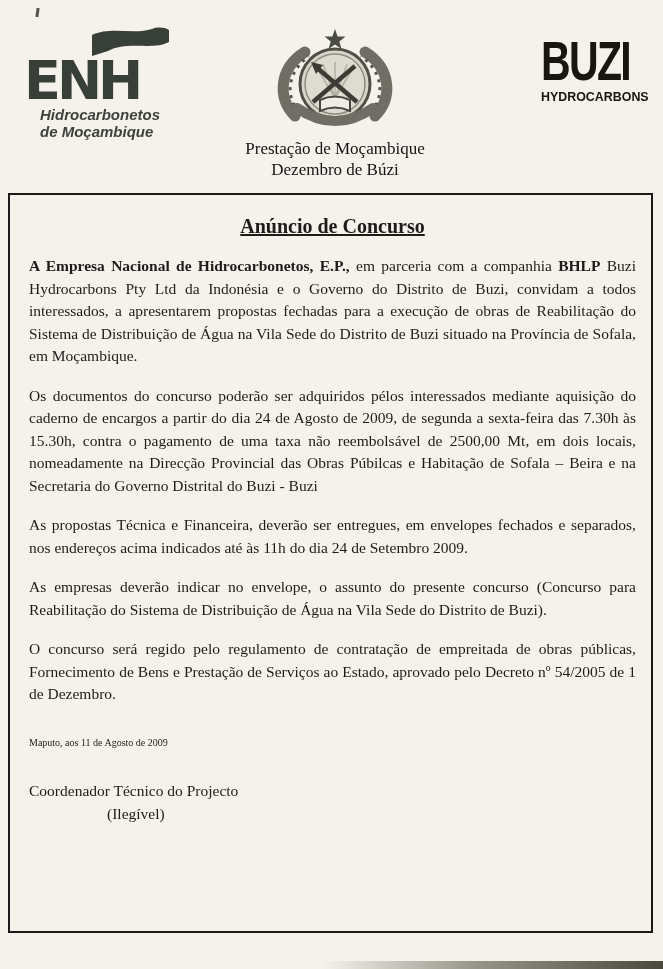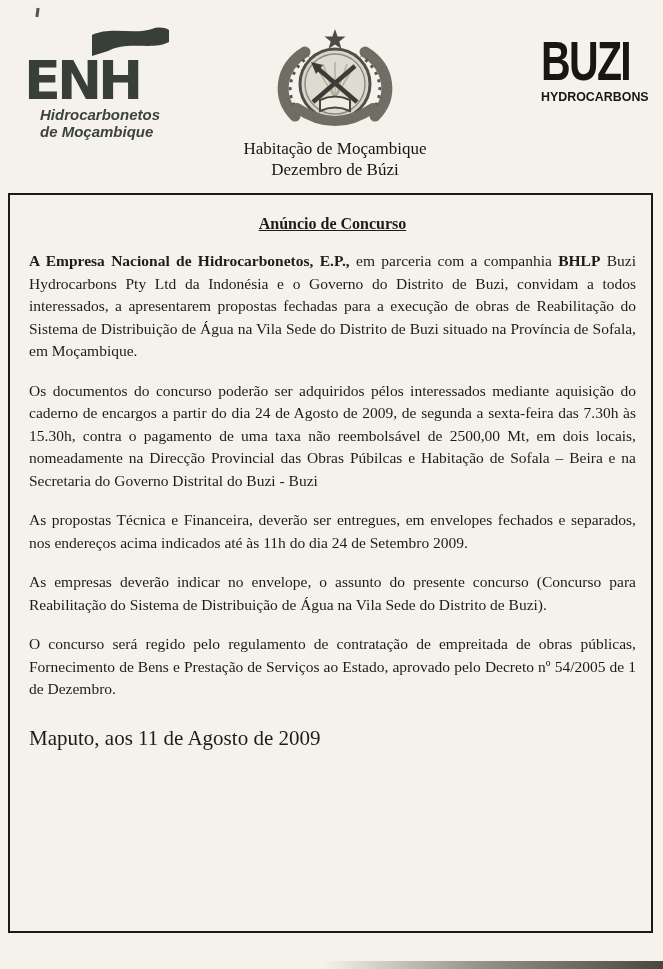--- a/index.html
+++ b/index.html
@@ -43,35 +43,35 @@
   
   .notice-box {
     position: absolute; left: 8px; top: 193px;
     width: 645px; height: 740px;
     border: 2px solid #1a1a1a;
     box-sizing: border-box;
     padding: 12px 15px 0 19px;
     background: transparent;
   }
   .notice-title {
-    text-align: center; font-weight: bold; font-size: 16px;
+    text-align: center; font-weight: bold; font-size: 20px;
     text-decoration: underline;
     margin: 8px 0 8px;
   }
   .notice-ref {
     text-align: center; font-weight: bold; font-size: 17px;
     margin: 27px 0 0;
   }
   .para {
     font-size: 15.5px; line-height: 22.5px;
     text-align: justify;
     margin: 17px 0 0;
   }
   .para b { font-weight: bold; }
-  .date-line { font-size: 21px; line-height: 22px; margin-top: 26px; }
+  .date-line { font-size: 10px; line-height: 22px; margin-top: 26px; }
   .sig-block { font-size: 15.5px; line-height: 23px; margin-top: 25px; }
   .sig-note { padding-left: 78px; }
 
   
   .scan-band {
     position: absolute; right: 0; bottom: 0;
     width: 340px; height: 8px;
     background: linear-gradient(90deg, rgba(74,72,58,0) 0%, rgba(74,72,58,0.55) 45%, rgba(56,54,42,0.9) 100%);
   }
   .scan-speck-a { position: absolute; left: 36px; top: 8px; width: 3px; height: 9px; background: #55534a; transform: rotate(8deg); }
@@ -109,21 +109,21 @@
 
       <line x1="50" y1="38" x2="92" y2="74" stroke="#3c3b35" stroke-width="4.5"></line>
       <line x1="90" y1="38" x2="48" y2="74" stroke="#3c3b35" stroke-width="4.5"></line>
       <polygon points="46,34 58,37 51,46" fill="#3c3b35"></polygon>
 
       <path d="M55,72 Q70,65 85,72 L85,83 Q70,76 55,83 Z" fill="#efede4" stroke="#46453f" stroke-width="2"></path>
 
       <path d="M32,80 Q70,106 108,80" stroke="#6e6e65" stroke-width="10" fill="none" stroke-linecap="round"></path>
     </svg>
     <div class="emblem-caption">
-      <div>Habitação de Moçambique</div>
+      <div>Prestação de Moçambique</div>
       <div>Dezembro de Búzi</div>
     </div>
   </div>
 
   <div class="buzi-logo">
     <div class="buzi-word">BUZI</div>
     <div class="buzi-sub">HYDROCARBONS</div>
   </div>
 
 </div>
@@ -134,16 +134,20 @@
 
   <p class="para"><b>A Empresa Nacional de Hidrocarbonetos, E.P.,</b><span> em parceria com a companhia </span><b>BHLP</b><span> Buzi Hydrocarbons Pty Ltd da Indonésia e o Governo do Distrito de Buzi,  convidam a todos interessados, a apresentarem propostas fechadas para a execução de obras de Reabilitação do Sistema de Distribuição de Água na Vila Sede do Distrito de Buzi situado na Província de Sofala, em Moçambique.</span></p>
 
   <p class="para">Os documentos do concurso poderão ser adquiridos pélos interessados mediante aquisição do caderno de encargos a partir do dia 24 de Agosto de 2009, de segunda a sexta-feira das 7.30h às 15.30h, contra o pagamento de uma taxa não reembolsável de 2500,00 Mt, em dois locais, nomeadamente na Direcção Provincial das Obras Púbilcas e Habitação de Sofala – Beira e na Secretaria do Governo Distrital do Buzi - Buzi</p>
   <p class="para">As propostas Técnica e Financeira, deverão ser entregues, em envelopes fechados e separados, nos endereços acima indicados até às 11h do dia 24 de Setembro 2009.</p>
   <p class="para">As empresas deverão indicar no envelope, o assunto do presente concurso (Concurso para Reabilitação do Sistema de Distribuição de Água na Vila Sede do Distrito de Buzi).</p>
   <p class="para">O concurso será regido pelo regulamento de contratação de empreitada de obras públicas, Fornecimento de Bens e Prestação de Serviços ao Estado, aprovado pelo Decreto nº 54/2005 de 1 de Dezembro.</p>
 
   <div class="date-line">Maputo, aos 11 de Agosto de 2009</div>
 
+  <div class="sig-block">
+    <div>Coordenador Técnico do Projecto</div>
+    <div class="sig-note">(Ilegível)</div>
+  </div>
 
 </div>
 
 <div class="scan-band"></div>
 
 </body></html>

